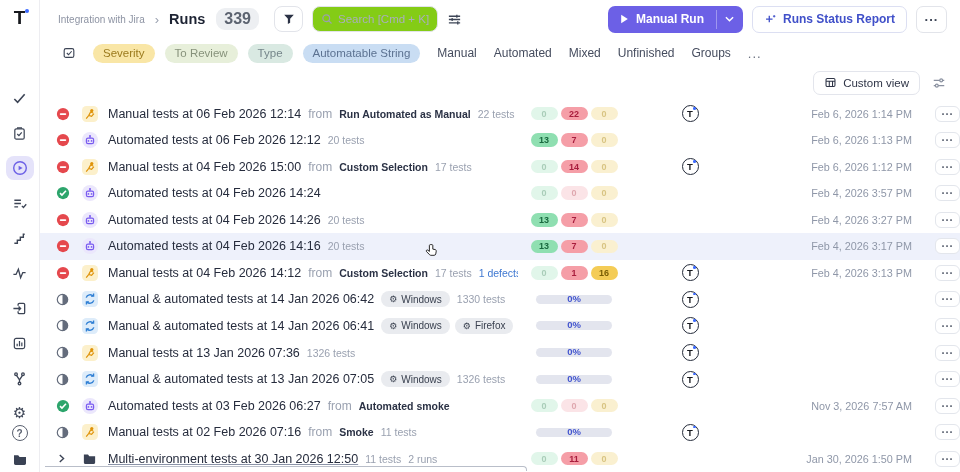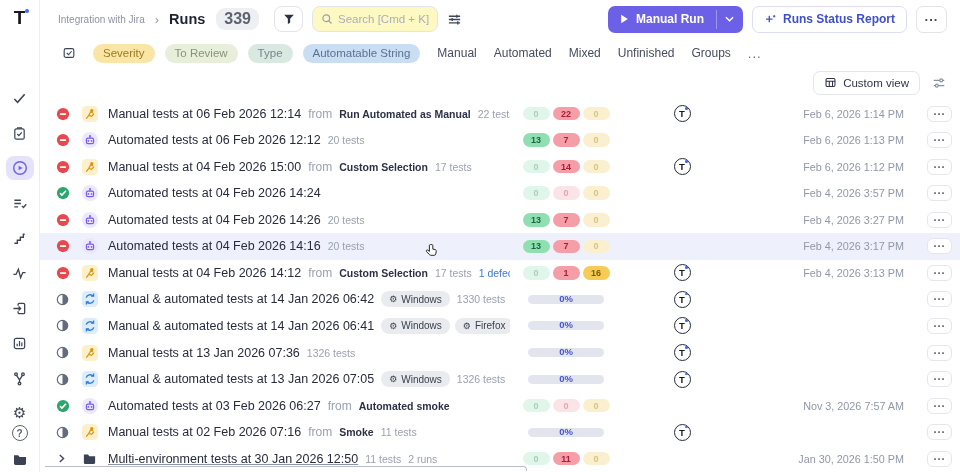--- a/index.html
+++ b/index.html
@@ -28,21 +28,21 @@
 
   .topbar { height:40px; display:flex; align-items:center; padding:0 13px 0 18px; gap:9px; }
   .crumb-project { font-size:10px; color:#8d93a3; }
   .crumb-sep { color:#9aa1b0; font-size:13px; margin:0 1px; }
   .crumb-section { font-size:14.5px; font-weight:bold; color:#1d2333; }
   .count-badge { background:#edeff2; color:#5c6370; font-size:16px; font-weight:bold;
     border-radius:9px; padding:2px 8px; margin-left:2px; }
   .icon-btn { border:1px solid #e2e4ea; background:#fff; border-radius:8px; width:29px; height:26px;
     display:flex; align-items:center; justify-content:center; cursor:pointer; }
   .search { width:126px; height:26px; border:1px solid #e2e4ea; border-radius:8px;
-    display:flex; align-items:center; gap:5px; padding:0 8px; background:#fef9c3;justify-content:flex-end; }
+    display:flex; align-items:center; gap:5px; padding:0 8px; background:#84cc16;justify-content:flex-end; }
   .search input { border:none; outline:none; width:100%; font-size:11.5px; color:#555;
     font-family:"Liberation Sans", sans-serif; background:transparent; }
   .search input::placeholder { color:#a9aebc; }
   .plain-icon { display:flex; align-items:center; justify-content:center; }
   .spacer { flex:1; }
 
   .btn-split { display:flex; height:27px; border-radius:7px; overflow:hidden; background:var(--accent); cursor:pointer; }
   .btn-split .main-part { display:flex; align-items:center; gap:7px; padding:0 12px;
     color:#fff; font-size:12px; font-weight:bold; }
   .btn-split .divider { width:1px; background:rgba(255,255,255,.35); margin:4px 0; }
@@ -60,21 +60,21 @@
   .filter-more { color:#6a7180; font-size:13px; letter-spacing:1px; cursor:pointer; }
 
   .toolbar { height:36px; display:flex; align-items:center; justify-content:flex-end; gap:12px; padding:0 14px 0 0; }
   .btn-custom { height:24px; border:1px solid #e3e5ec; background:#fff; border-radius:7px;
     display:flex; align-items:center; gap:6px; padding:0 10px; font-size:11.5px; color:#2f3547; cursor:pointer; }
 
   
   .rows { flex:1; display:flex; flex-direction:column; }
   .row { height:26.55px; display:grid; align-items:center;
     grid-template-columns:26px 26px minmax(0,1fr) 112px 120px 172px 38px;
-    padding-left:16px; padding-right:8px; cursor:pointer; }
+    padding-left:16px; cursor:pointer; }
   .row.highlighted { background:var(--highlight); }
   .cell { display:flex; align-items:center; }
   .c-status, .c-type { justify-content:flex-start; }
   .c-title { gap:7px; overflow:hidden; white-space:nowrap; }
   .row-title { font-size:12.5px; color:#262c3d; }
   .row.underlined .row-title { text-decoration:underline; text-decoration-color:#8b93a7; }
   .from-label { font-size:12px; color:#9aa1b0; }
   .source { font-size:10.5px; font-weight:bold; color:#2b3245; }
   .meta { font-size:10.5px; color:#9aa1b0; }
   .defects { font-size:10.5px; color:var(--link); }

